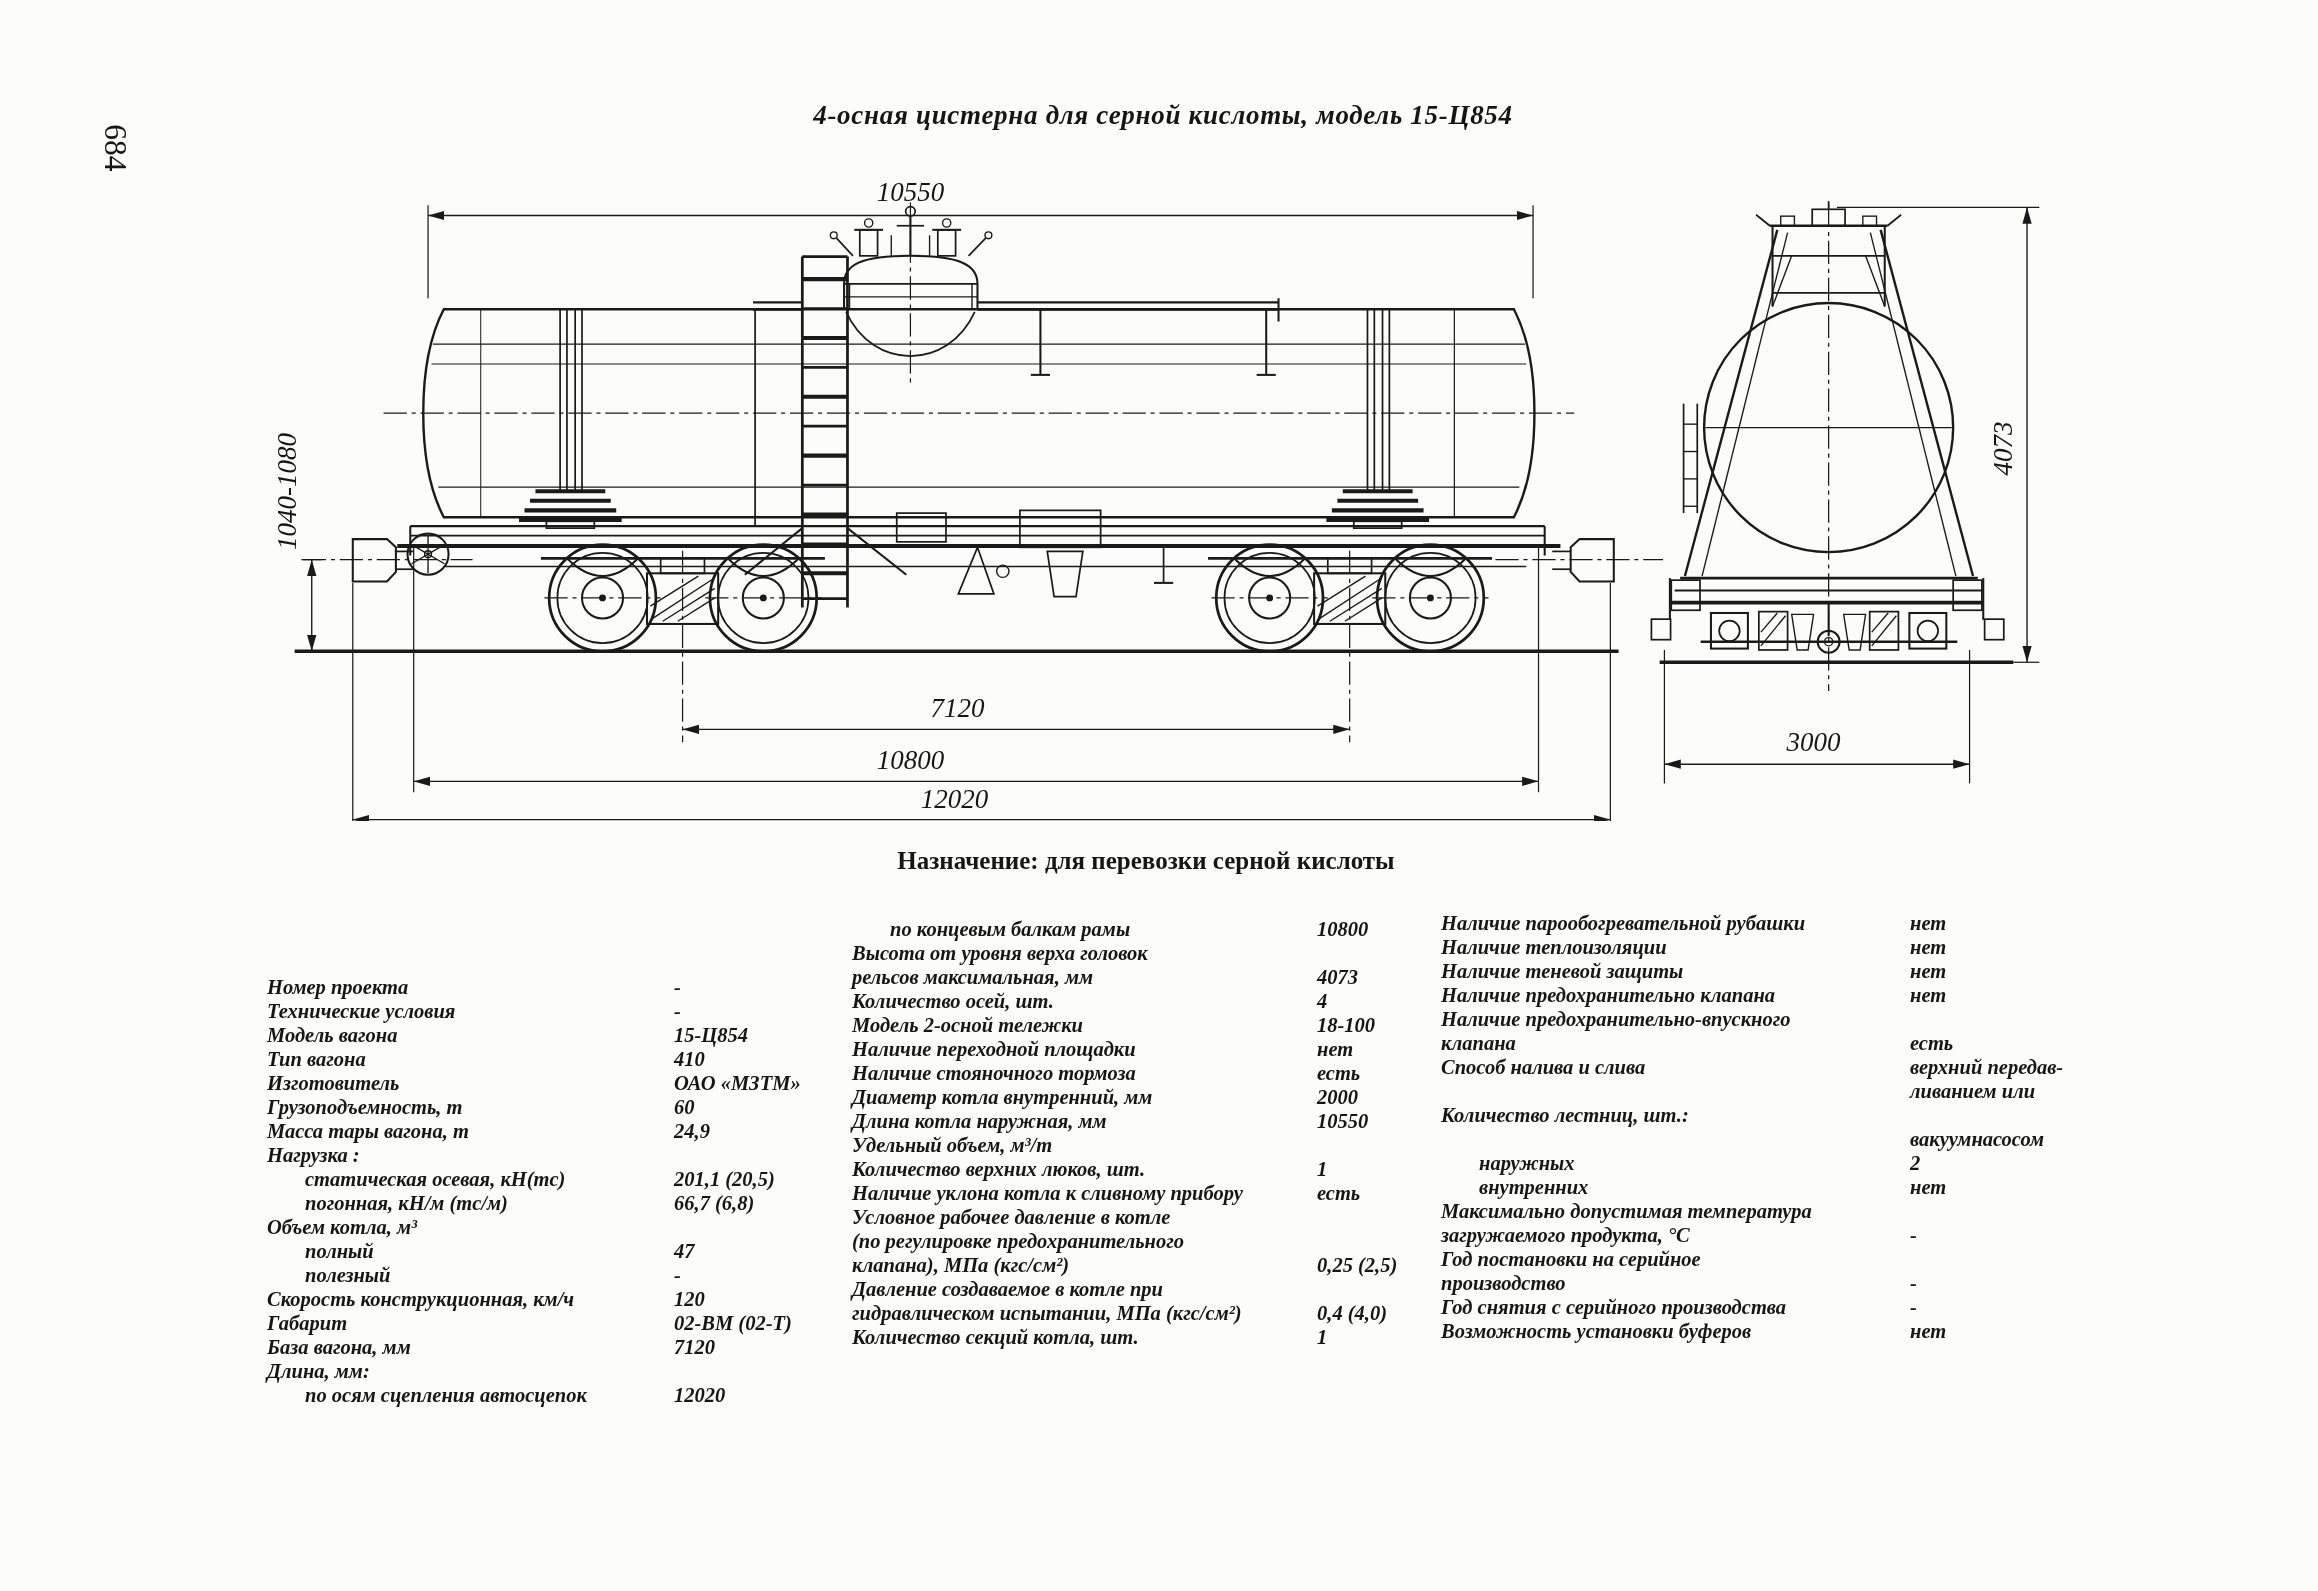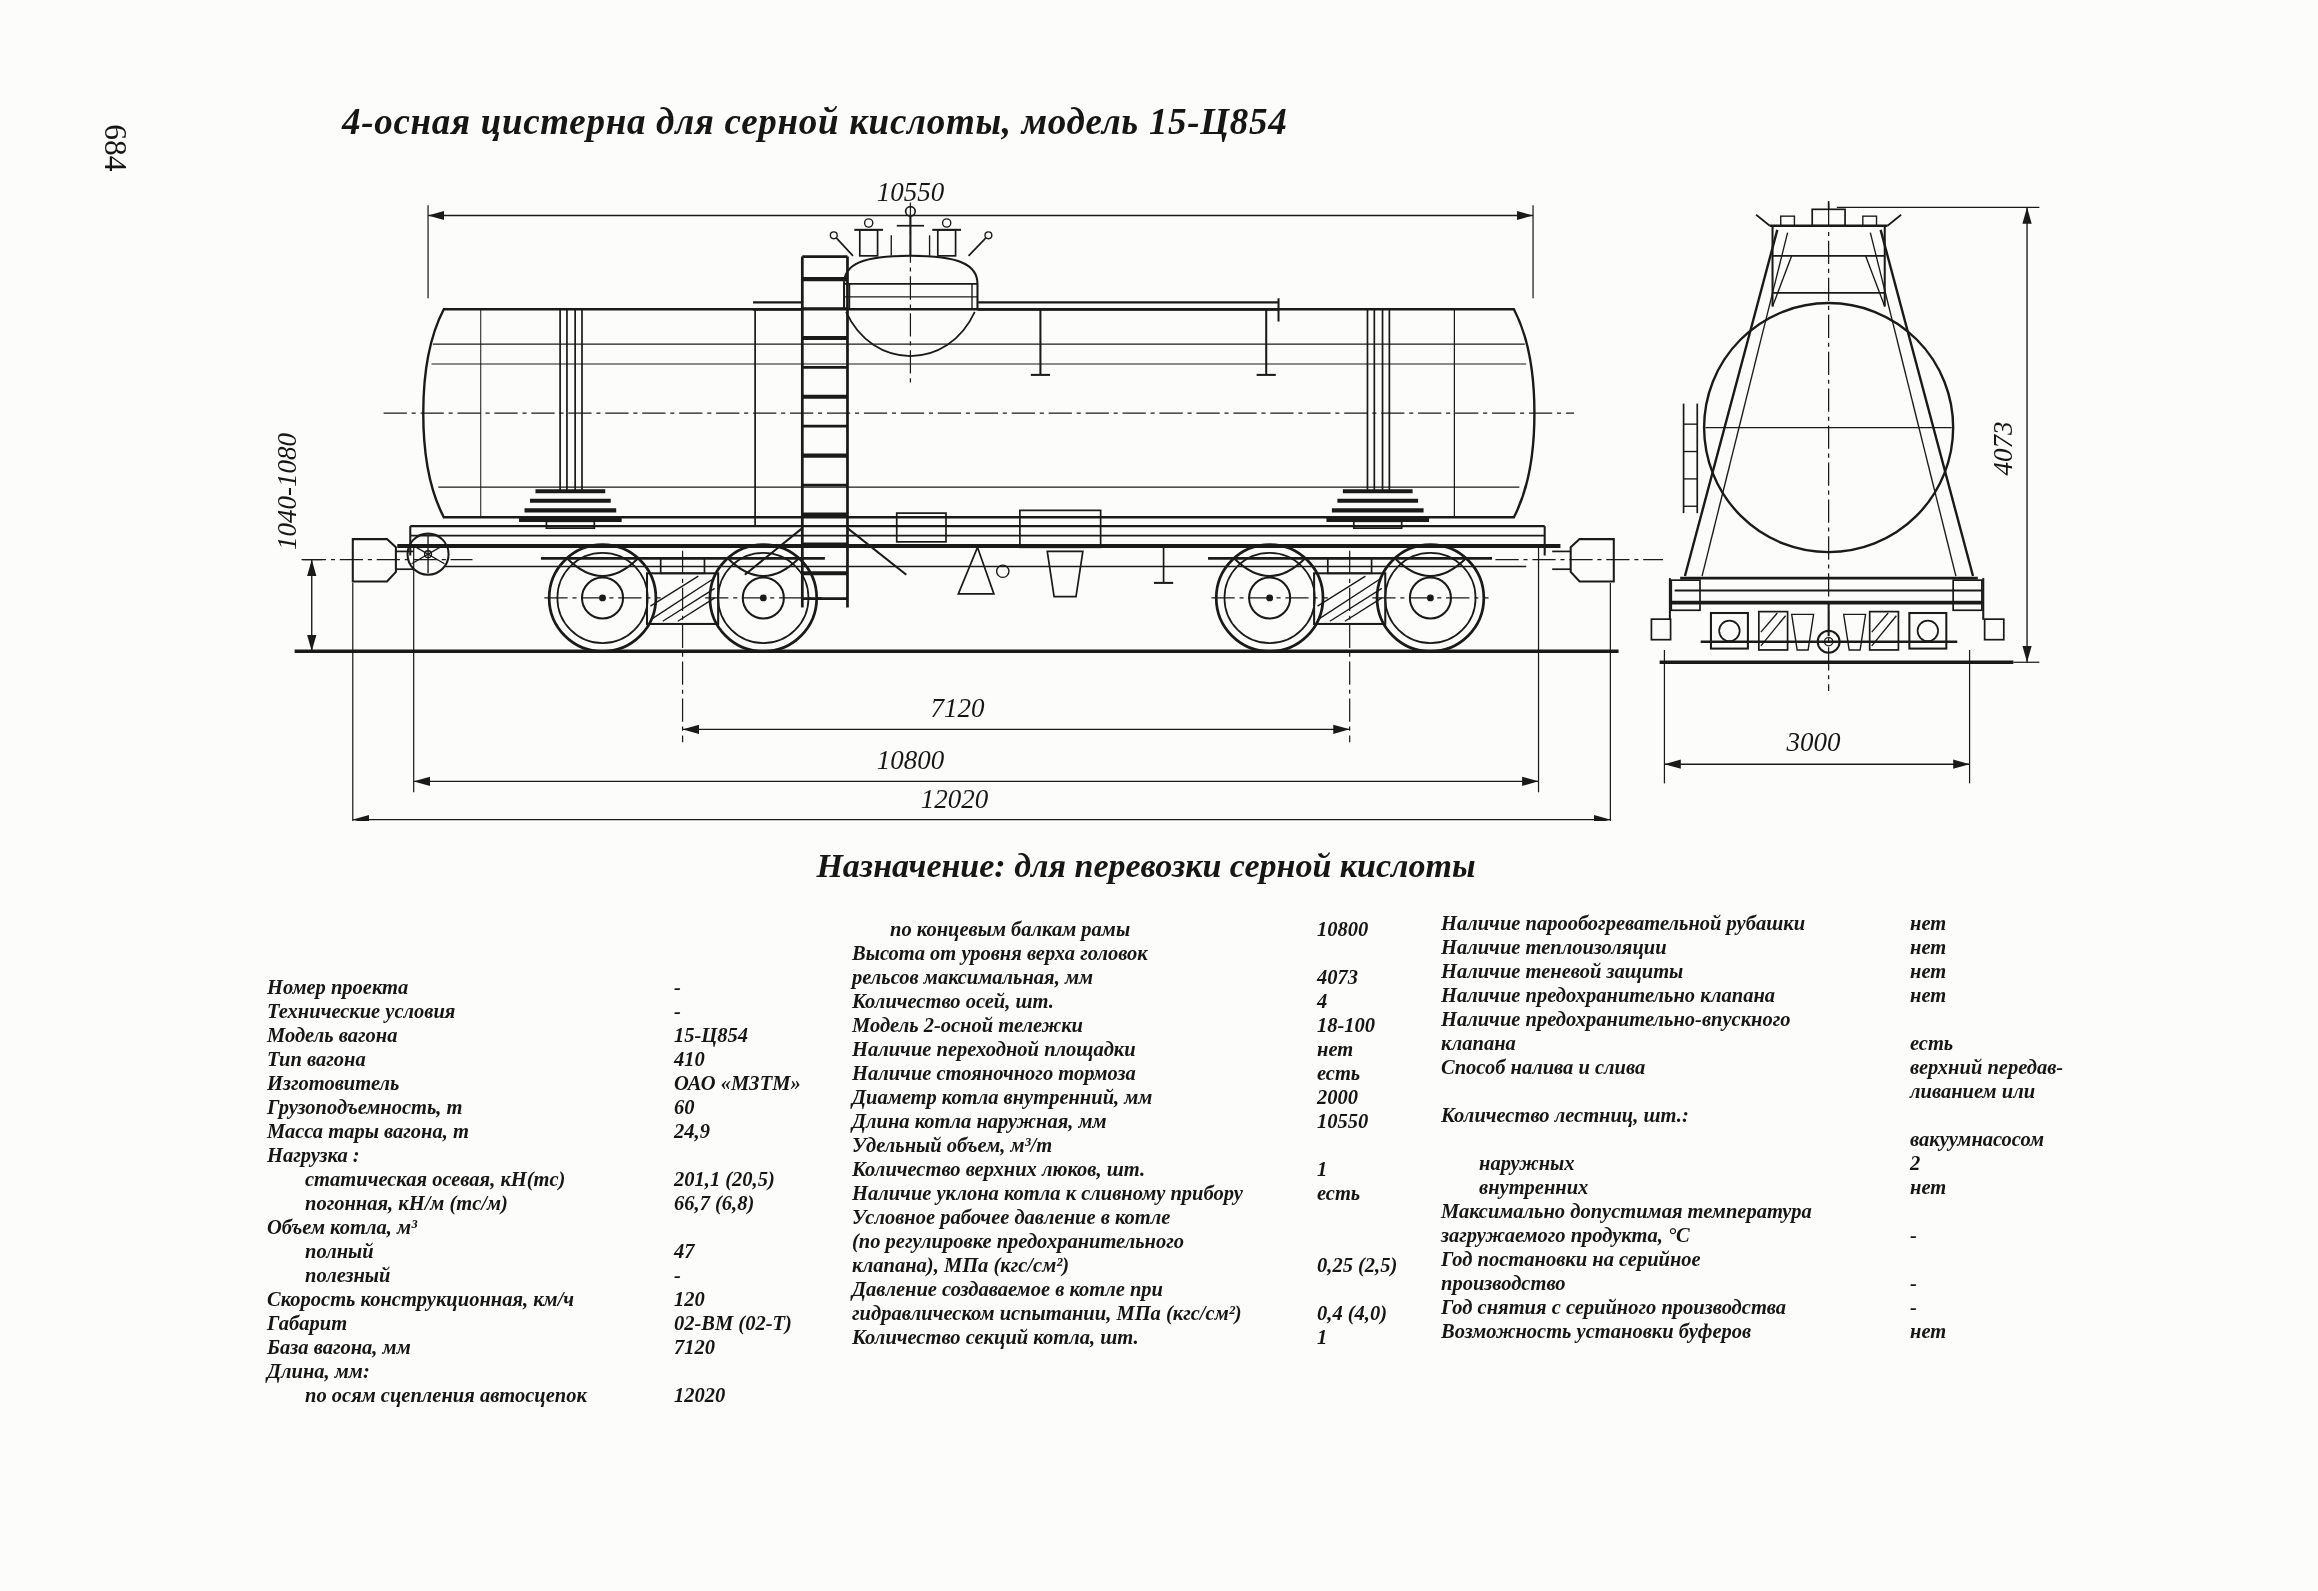--- a/index.html
+++ b/index.html
@@ -9,26 +9,26 @@
     font-family:"Liberation Serif","DejaVu Serif",serif;
     color:#161616;
   }
   #page{position:absolute;inset:0;}
   .pagenum{
     position:absolute;left:73px;top:132px;width:85px;height:31.5px;
     transform:rotate(90deg);font-size:31.5px;text-align:center;line-height:31.5px;
   }
   .title{
     position:absolute;left:342px;top:100px;width:1642px;
-    font-size:37px;font-weight:700;font-style:italic;text-align:left;
+    font-size:27px;font-weight:700;font-style:italic;text-align:center;
     letter-spacing:0.7px;
   }
   .purpose{
     position:absolute;left:684px;top:847px;width:924px;
-    font-size:34px;font-weight:700;font-style:italic;text-align:center;
+    font-size:25px;font-weight:700;text-align:center;
   }
   .dimlabel{
     position:absolute;font-size:27px;font-style:italic;font-weight:400;
     text-align:center;white-space:nowrap;
   }
   .rot{transform:rotate(-90deg);}
   svg{position:absolute;}
   .ink{stroke:#1a1a1a;fill:none;}
   .cl{stroke:#1a1a1a;fill:none;stroke-width:1.8;stroke-dasharray:34 7 6 7;}
   .thin{stroke-width:1.8;}

